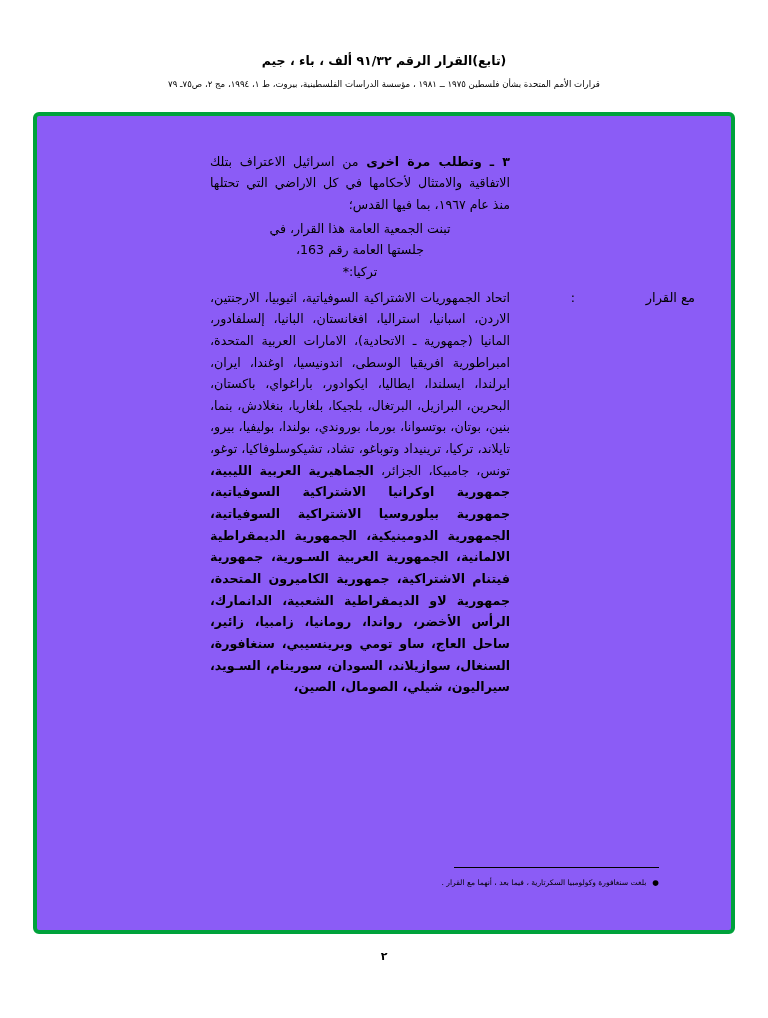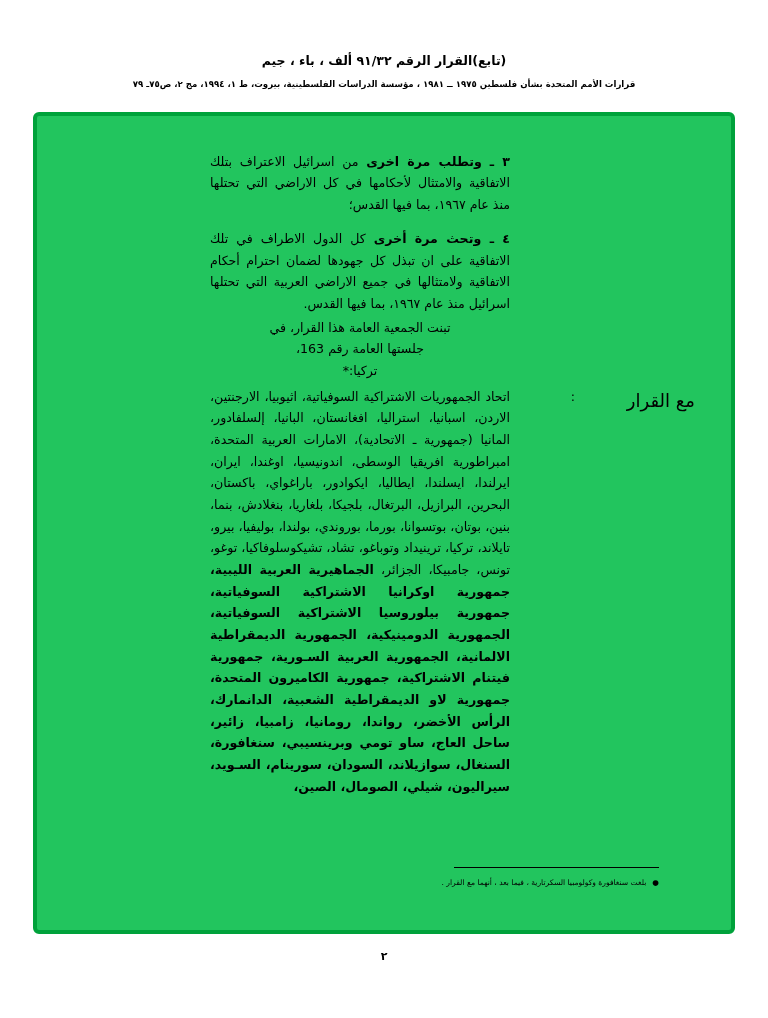--- a/index.html
+++ b/index.html
@@ -33,35 +33,35 @@
   }
   .doc-header .title {
     font-size: 12.5px;
     font-weight: bold;
     letter-spacing: 0.2px;
     line-height: 1.4;
   }
   .doc-header .subtitle {
     margin-top: 8px;
     font-size: 8.6px;
-    font-weight: bold;
+    font-weight: normal;
     line-height: 1.4;
   }
 
   
   .frame {
     position: absolute;
     top: 112px;
     left: 33px;
     width: 702px;
     height: 822px;
     border: 4px solid #00a23b;
     border-radius: 6px;
     box-sizing: border-box;
-    background: #22c55e;
+    background: #8b5cf6;
   }
 
   .content {
     position: absolute;
     top: 22px;
     right: 36px;
     left: 36px;
     bottom: 18px;
     direction: rtl;
   }
@@ -96,21 +96,21 @@
 
   
   .list-block {
     position: relative;
     margin-top: 4px;
   }
   .list-label {
     position: absolute;
     right: 0;
     top: 0;
-    font-size: 18px;
+    font-size: 13px;
     line-height: 1.72;
     white-space: nowrap;
   }
   .list-colon {
     position: absolute;
     right: 120px;
     top: 0;
     font-size: 12.6px;
     line-height: 1.72;
   }
@@ -170,21 +170,20 @@
   <div class="doc-header">
     <div class="title">(تابع)القرار الرقم ٩١/٣٢ ألف ، باء ، جيم</div>
     <div class="subtitle">قرارات الأمم المتحدة بشأن فلسطين ١٩٧٥ ــ ١٩٨١ ، مؤسسة الدراسات الفلسطينية، بيروت، ط ١، ١٩٩٤، مج ٢، ص٧٥ـ ٧٩</div>
   </div>
 
   <div class="frame">
     <div class="content">
 
       <div class="col">
         <p class="para"><span class="lead">٣ ـ وتطلب مرة اخرى</span><span> من اسرائيل الاعتراف بتلك الاتفاقية والامتثال لأحكامها في كل الاراضي التي تحتلها منذ عام ١٩٦٧، بما فيها القدس؛</span></p>
-        <p class="para"><span class="lead">٤ ـ وتحث مرة أخرى</span><span> كل الدول الاطراف في تلك الاتفاقية على ان تبذل كل جهودها لضمان احترام أحكام الاتفاقية ولامتثالها في جميع الاراضي العربية التي تحتلها اسرائيل منذ عام ١٩٦٧، بما فيها القدس.</span></p>
       </div>
 
       <div class="centered-block">
         <div>تبنت الجمعية العامة هذا القرار، في</div>
         <div>جلستها العامة رقم 163،</div>
         <div>تركيا:*</div>
       </div>
 
       <div class="list-block">
         <span class="list-label">مع القرار</span>

